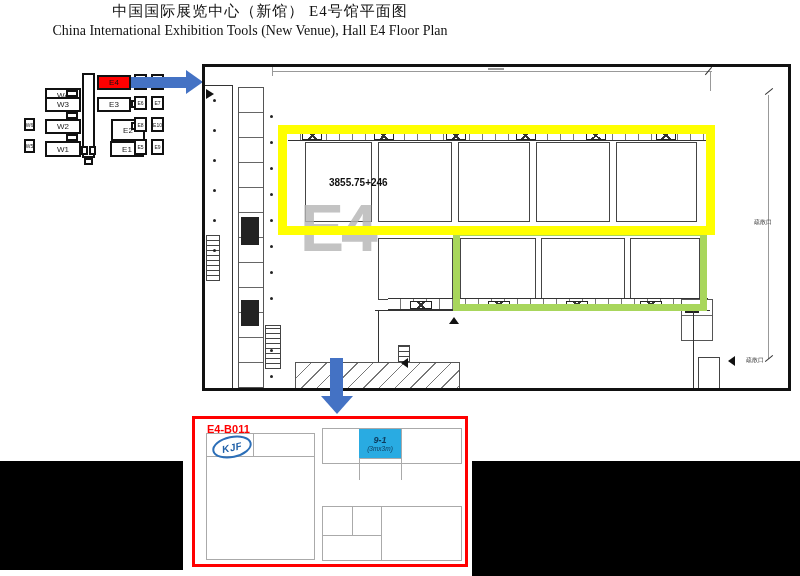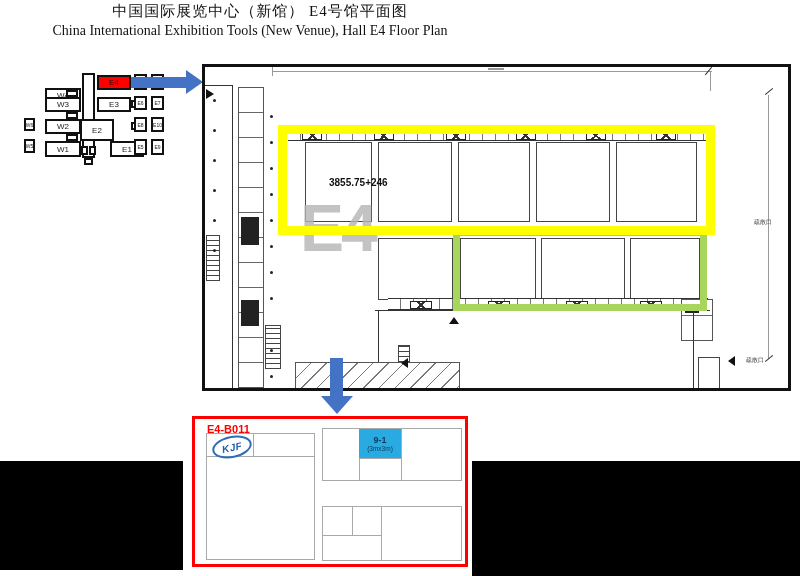--- a/index.html
+++ b/index.html
@@ -100,21 +100,21 @@
   <div class="mconn" style="left:59px;top:84px;width:7px;height:9px;"></div>
   <div class="mconn" style="left:67px;top:84px;width:7px;height:9px;"></div>
   <div class="mconn" style="left:62px;top:96px;width:9px;height:7px;"></div>
   <div class="mbox mred" style="left:75px;top:13px;width:34px;height:15px;">
       <span>E4</span>
     </div>
   <div class="mbox" style="left:75px;top:35px;width:34px;height:15px;">
       <span>E3</span>
     </div>
   <div class="mconn" style="left:109px;top:38px;width:9px;height:8px;"></div>
-  <div class="mbox" style="left:58px;top:57px;width:34px;height:22px;">
+  <div class="mbox" style="left:89px;top:57px;width:34px;height:22px;">
       <span>E2</span>
     </div>
   <div class="mconn" style="left:109px;top:60px;width:7px;height:8px;"></div>
   <div class="mbox" style="left:88px;top:79px;width:34px;height:16px;">
       <span>E1</span>
     </div>
   <div class="mbox mtiny" style="left:2px;top:56px;width:11px;height:13px;">
       <span>W6</span>
     </div>
   <div class="mbox mtiny" style="left:2px;top:77px;width:11px;height:14px;">
@@ -248,21 +248,21 @@
   <div class="panel-id">E4-B011</div>
 
   <div class="cell" style="left:11px;top:14px;width:109px;height:127px;">
     <div class="cline" style="left:0;top:22px;width:107px;height:1px;"></div>
     <div class="cline" style="left:46px;top:0;width:1px;height:22px;"></div>
     <div class="kjf">
         <span>KJF</span>
       </div>
   </div>
 
-  <div class="cell" style="left:127px;top:9px;width:140px;height:53px;">
+  <div class="cell" style="left:127px;top:9px;width:140px;height:36px;font-style:italic;">
     <div class="cline" style="left:36px;top:0;width:1px;height:51px;"></div>
     <div class="cline" style="left:78px;top:0;width:1px;height:51px;"></div>
     <div class="cline" style="left:36px;top:29px;width:42px;height:1px;"></div>
     <div class="bluecell" style="left:36px;top:0;width:42px;height:29px;">
       <span class="n">9-1</span>
       <span class="s">(3mx3m)</span>
     </div>
   </div>
 
   <div class="cell" style="left:127px;top:87px;width:140px;height:55px;">

